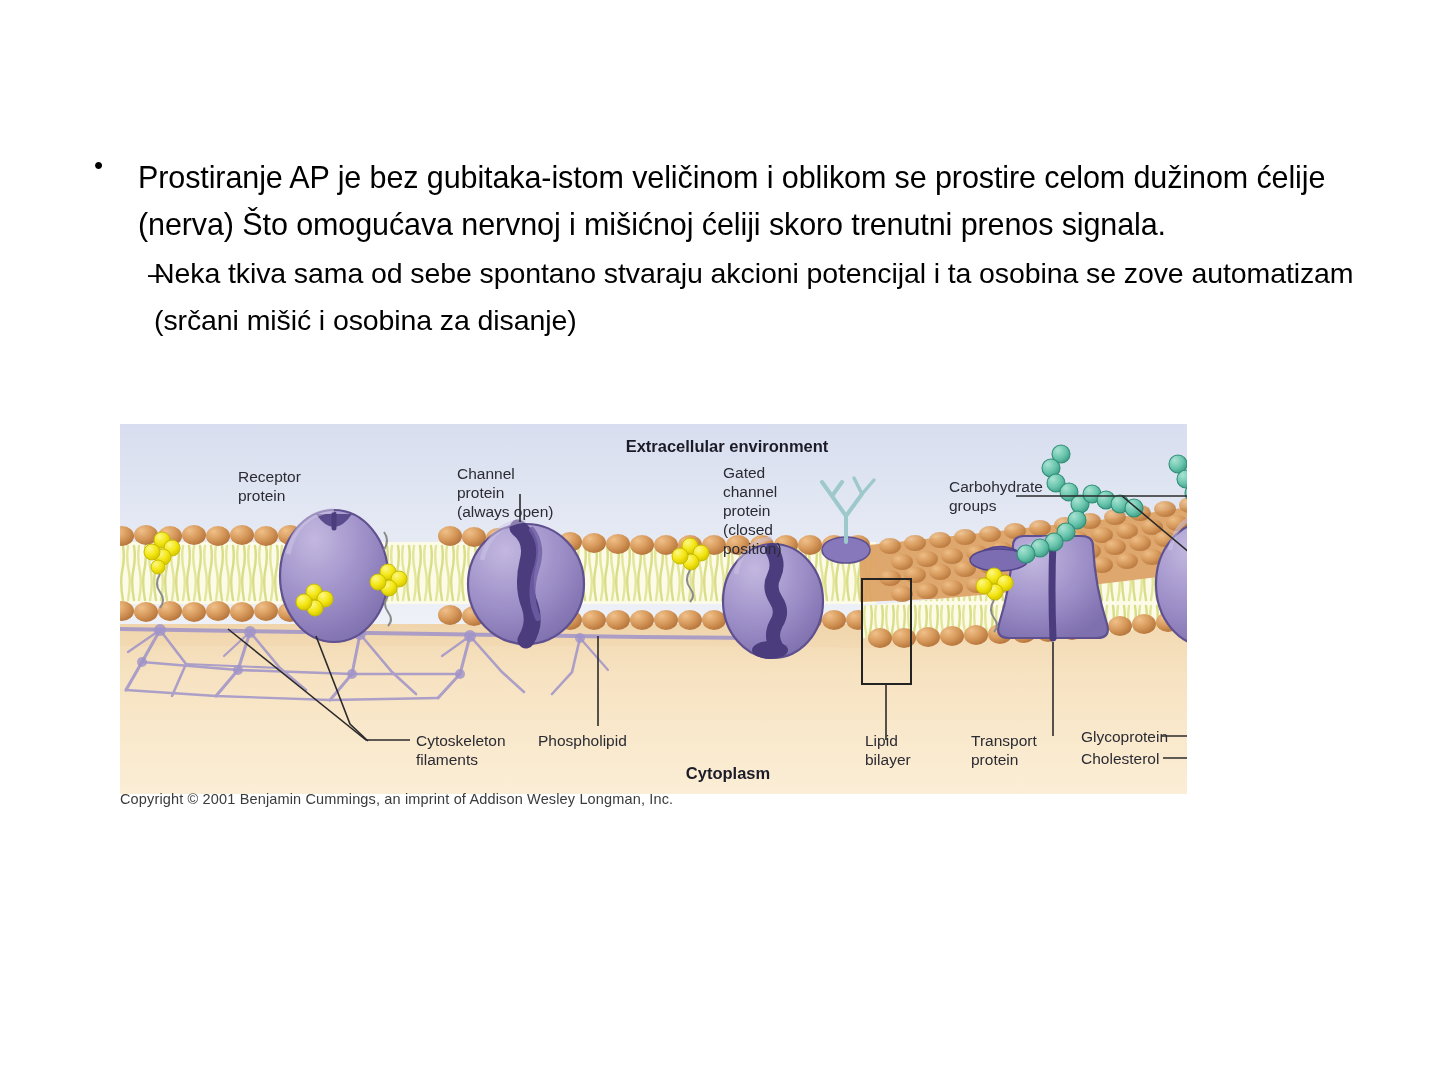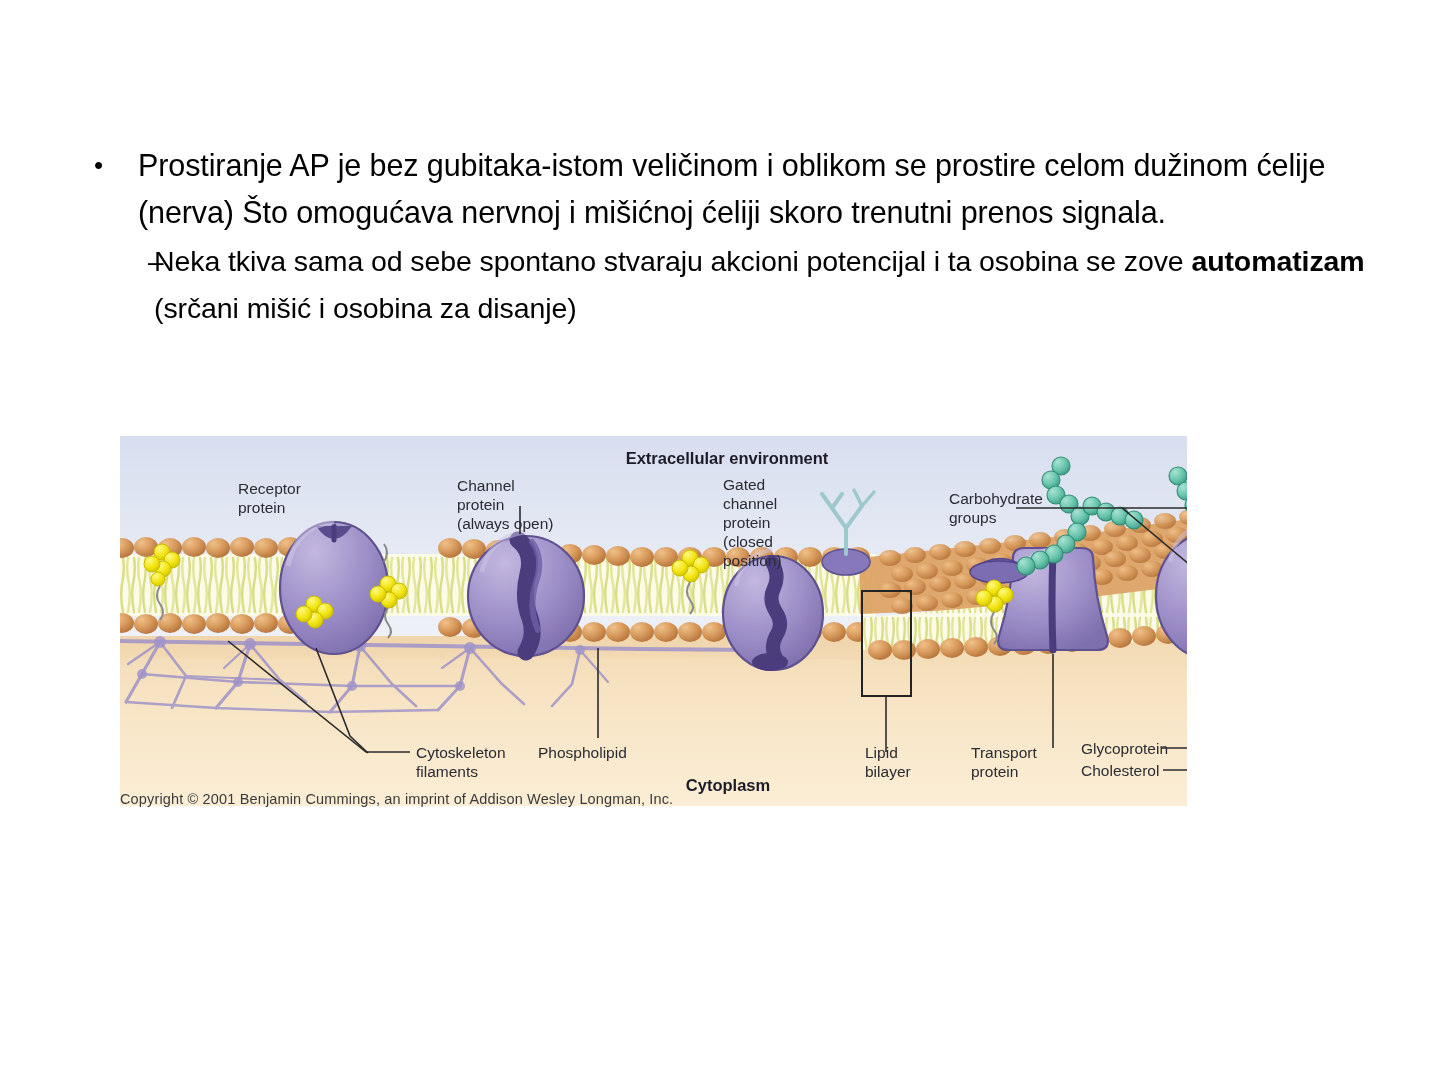--- a/index.html
+++ b/index.html
@@ -32,46 +32,46 @@
   }
   .bullet-l1 .marker {
     width: 52px;
     flex: 0 0 52px;
     font-size: 26px;
     line-height: 47px;
     text-align: left;
     padding-left: 8px;
     box-sizing: border-box;
   }
-  .bullet-l1 .body { flex: 1 1 auto; }
+  .bullet-l1 .body { flex: 1 1 auto; margin-top: 12px; }
 
   .bullet-l2 {
     display: flex;
     align-items: flex-start;
     font-size: 28.5px;
     line-height: 47px;
     letter-spacing: -0.1px;
     margin-top: 2px;
   }
   .bullet-l2 .marker {
     width: 68px;
     flex: 0 0 68px;
     padding-left: 62px;
     box-sizing: border-box;
     font-size: 28px;
     line-height: 47px;
   }
   .bullet-l2 .body { flex: 1 1 auto; }
-  .bold { font-weight: bold; }
+  .bold { font-weight: normal; }
 
   
   .figure {
     position: absolute;
     left: 120px;
-    top: 436px;
+    top: 424px;
     width: 1067px;
     height: 370px;
     overflow: hidden;
     background: #e8eaf4;
   }
   .fig-svg { display: block; width: 1214px; height: 370px; }
 
   .copyright {
     position: absolute;
     left: 120px;

